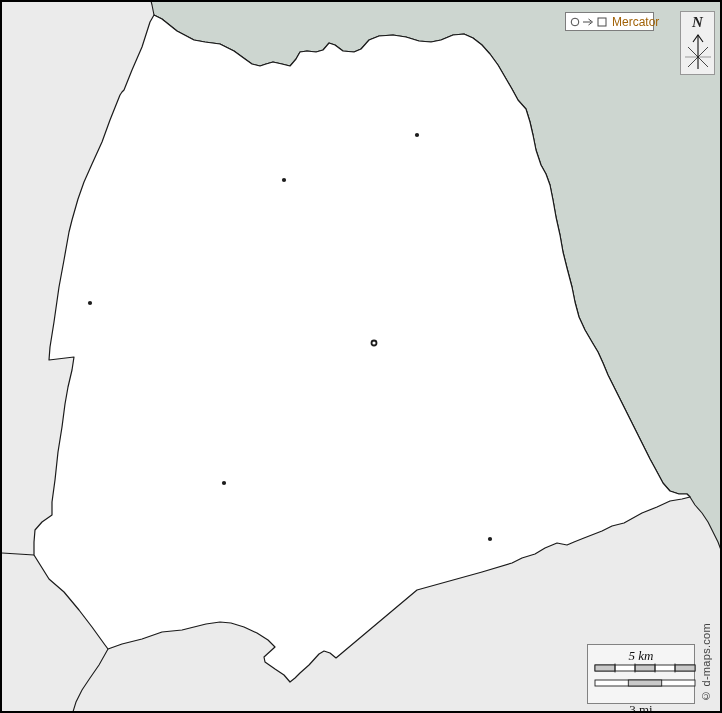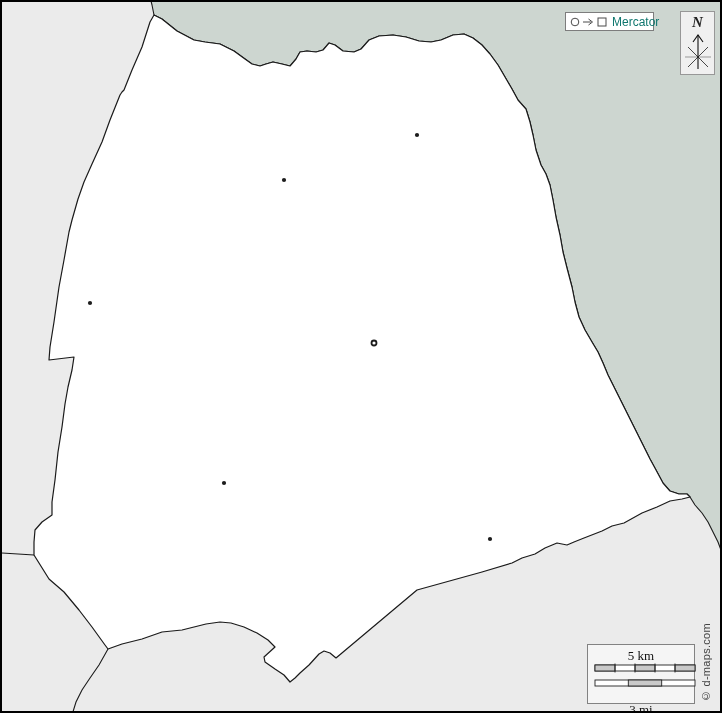--- a/index.html
+++ b/index.html
@@ -8,37 +8,37 @@
   #stage { position: relative; width: 722px; height: 713px;
            box-sizing: border-box; border: 2px solid #000;
            background: #fff; overflow: hidden; }
   #map-svg { position: absolute; left: 0; top: 0; display: block; }
 
   
   .proj-box { position: absolute; left: 563px; top: 10px; width: 89px; height: 19px;
               box-sizing: border-box; background: #ffffff; border: 1px solid #7d7d7d;
               display: flex; align-items: center; gap: 3px; padding: 0 0 0 4px; }
   .proj-box svg { flex: 0 0 auto; }
-  .proj-label { font-size: 12px; color: #0f766e; line-height: 1; padding-left: 2px; }
+  .proj-label { font-size: 12px; color: #a16207; line-height: 1; padding-left: 2px; }
 
   
   .compass-box { position: absolute; left: 678px; top: 9px; width: 35px; height: 64px;
                  box-sizing: border-box; background: #f0f0f0; border: 1px solid #979797;
                  display: flex; flex-direction: column; align-items: center; }
   .compass-n { font-family: "Liberation Serif", serif; font-style: italic;
                font-weight: 700; font-size: 15px; color: #222; margin-top: 2px;
                line-height: 1.1; }
 
   
   .scale-box { position: absolute; left: 585px; top: 642px; width: 108px; height: 60px;
                box-sizing: border-box; background: #f5f5f5; border: 1px solid #828282; }
   .scale-km, .scale-mi { position: absolute; left: 0; width: 100%; text-align: center;
                font-family: "Liberation Serif", serif; font-size: 13px; color: #111;
                line-height: 1; }
-  .scale-km { top: 4px; }
+  .scale-km { top: 4px; font-style: italic; }
   .scale-mi { top: 58px; }
   .scale-bars { position: absolute; left: 0; top: 18px; }
 
   
   .copyright { position: absolute; left: 698px; bottom: 9px; width: 16px;
                writing-mode: vertical-rl; transform: rotate(180deg);
                font-size: 11px; color: #444; letter-spacing: 0.3px;
                white-space: nowrap; }
 </style>
 </head>

